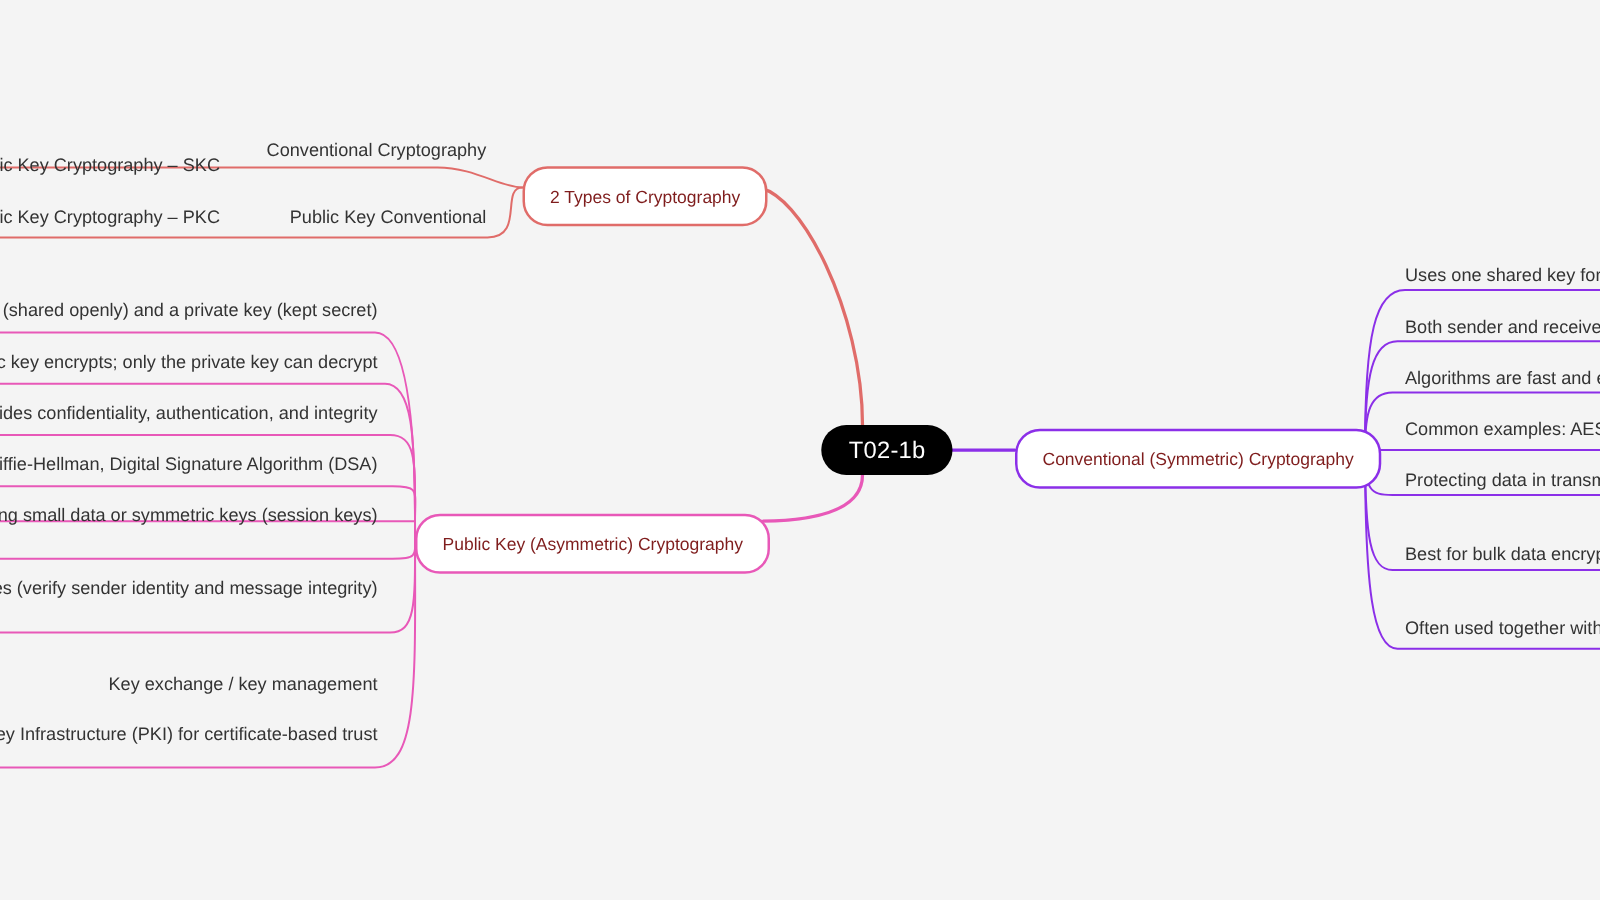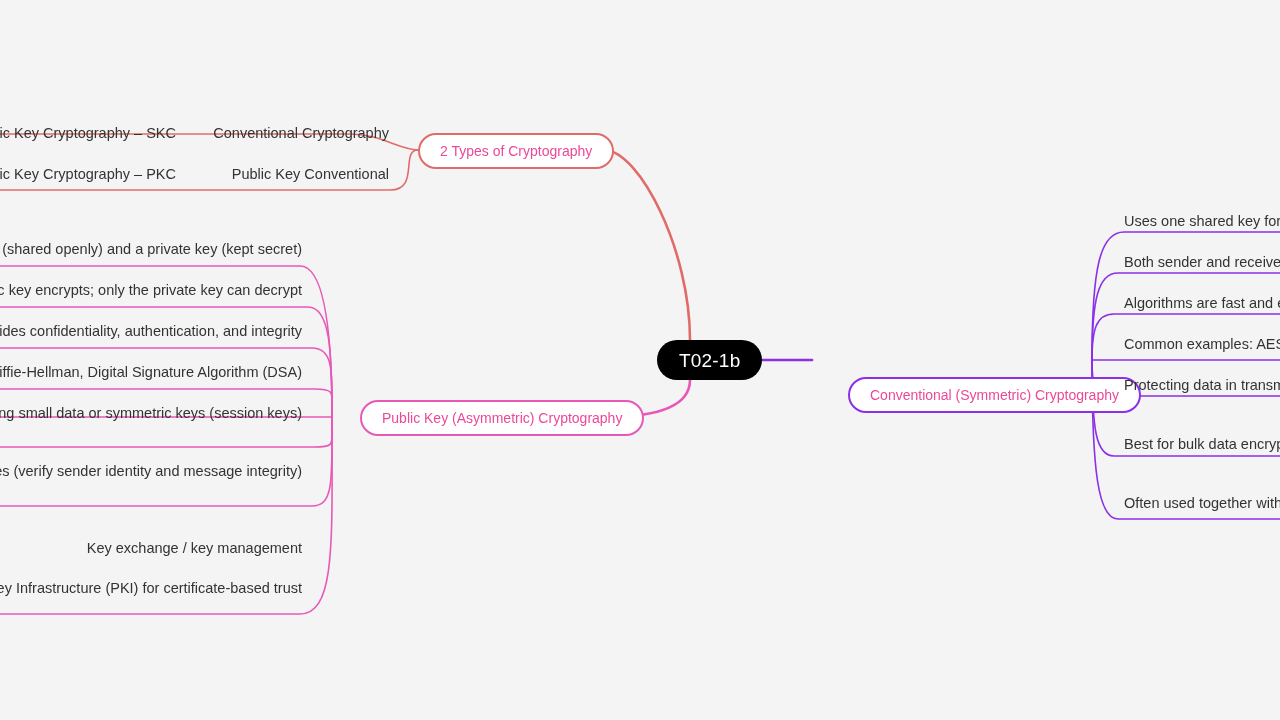--- a/index.html
+++ b/index.html
@@ -35,24 +35,24 @@
     border-radius: 22px;
     font-size: 19px;
     padding: 0 22px;
     height: 40px;
     letter-spacing: 0.2px;
   }
   
   .branch-node {
     background: #ffffff;
     border-radius: 20px;
-    height: 36px;
+    height: 48px;
     padding: 0 20px;
     font-size: 14px;
-    color: #ec4899;
+    color: #7f1d1d;
   }
   .branch-red   { border: 2px solid #e06c69; }
   .branch-pink  { border: 2px solid #e858b8; }
   .branch-purple{ border: 2px solid #8b2fe8; }
 
   
   .leaf {
     position: absolute;
     font-size: 14.5px;
     color: #333333;
@@ -96,30 +96,30 @@
   </svg>
 
   <div class="node root-node" style="left:657px; top:340px;">
     <span>T02-1b</span>
   </div>
 
   <div class="node branch-node branch-red" style="left:418px; top:133px;">
     <span>2 Types of Cryptography</span>
   </div>
 
-  <div class="node branch-node branch-pink" style="left:332px; top:400px;margin-left:28px;">
+  <div class="node branch-node branch-pink" style="left:332px; top:411px;">
     <span>Public Key (Asymmetric) Cryptography</span>
   </div>
 
-  <div class="node branch-node branch-purple" style="left:848px; top:343px;margin-top:34px;">
+  <div class="node branch-node branch-purple" style="left:812px; top:343px;">
     <span>Conventional (Symmetric) Cryptography</span>
   </div>
 
   <div class="leaf anchor-right" style="left:176px; top:126px;">Symmetric Key Cryptography – SKC</div>
-  <div class="leaf anchor-right" style="left:389px; top:126px;">Conventional Cryptography</div>
+  <div class="leaf anchor-right" style="left:389px; top:114px;">Conventional Cryptography</div>
 
   <div class="leaf anchor-right" style="left:176px; top:167px;">Asymmetric Key Cryptography – PKC</div>
   <div class="leaf anchor-right" style="left:389px; top:167px;">Public Key Conventional</div>
 
   <div class="leaf anchor-right" style="left:302px; top:242px;">Uses a public key (shared openly) and a private key (kept secret)</div>
   <div class="leaf anchor-right" style="left:302px; top:283px;">Public key encrypts; only the private key can decrypt</div>
   <div class="leaf anchor-right" style="left:302px; top:324px;">Provides confidentiality, authentication, and integrity</div>
   <div class="leaf anchor-right" style="left:302px; top:365px;">RSA, Diffie-Hellman, Digital Signature Algorithm (DSA)</div>
   <div class="leaf anchor-right" style="left:302px; top:406px;">Encrypting small data or symmetric keys (session keys)</div>
   <div class="leaf anchor-right" style="left:302px; top:464px;">Digital signatures (verify sender identity and message integrity)</div>

